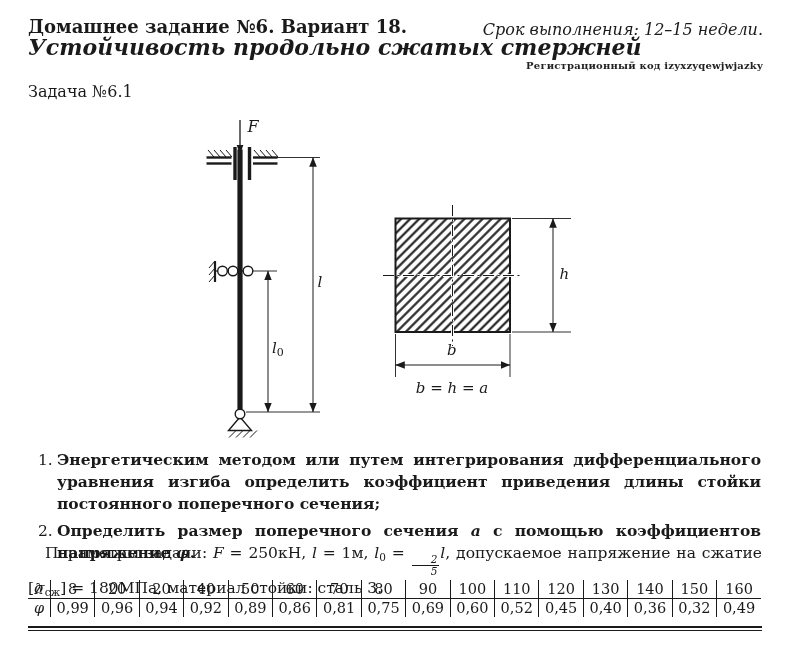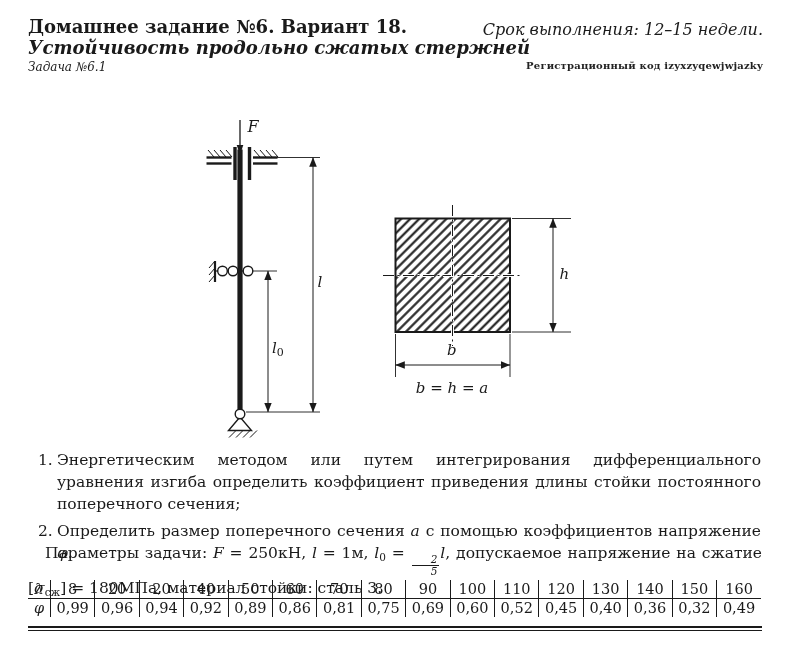--- a/index.html
+++ b/index.html
@@ -2,37 +2,37 @@
 <html><head>
 <meta charset="utf-8">
 <style>
   html,body{margin:0;padding:0;background:#fff;}
   .page{position:relative;width:787px;height:670px;background:#ffffff;
         font-family:"DejaVu Serif",serif;color:#1a1a1a;overflow:hidden;}
 
   
   .hdr-left{position:absolute;left:28px;top:16px;}
   .t1{font-size:18px;font-weight:bold;line-height:21px;}
-  .t2{font-size:18px;font-weight:bold;font-style:italic;line-height:21px;}
-  .t3{font-size:12px;font-style:italic;line-height:19px;}
+  .t2{font-size:22px;font-weight:bold;font-style:italic;line-height:21px;}
+  .t3{font-size:16px;line-height:19px;margin-top:24px;}
   .hdr-right{position:absolute;right:24px;top:20px;text-align:right;}
   .deadline{font-size:16px;font-style:italic;}
   .regcode{font-size:10px;font-weight:bold;margin-top:21px;letter-spacing:.2px;color:#222;}
 
   
   .diagram{position:absolute;left:180px;top:108px;width:420px;height:345px;}
   .ml{font-family:"DejaVu Serif",serif;font-style:italic;font-size:15px;fill:#1a1a1a;}
   .mlF{font-size:16px;}
   .s0{font-size:11px;font-style:normal;}
 
   
   .tasks{position:absolute;left:28px;top:449px;width:733px;font-size:15.5px;line-height:22px;}
   .task{display:flex;margin-bottom:5px;}
   .task .num{flex:none;width:29px;padding-left:10px;box-sizing:border-box;}
-  .task .body{flex:1;text-align:justify;}
+  .task .body{flex:1;text-align:justify;font-weight:bold;}
   .var{font-style:italic;}
   sub.sb{font-size:10.5px;font-style:normal;vertical-align:-3px;line-height:0;}
 
   .para{position:absolute;left:28px;top:527px;width:734px;font-size:15.5px;
         line-height:21.5px;text-align:justify;text-indent:17px;}
   .caption{position:absolute;left:28px;top:563px;width:734px;font-size:15.5px;text-indent:17px;}
 
   .frac{display:inline-flex;flex-direction:column;text-align:center;vertical-align:-0.5em;
         font-size:10.5px;line-height:1.1;margin:0 1px;font-style:italic;}
   .frac .fnum{border-bottom:1px solid #1a1a1a;padding:0 2px;}

